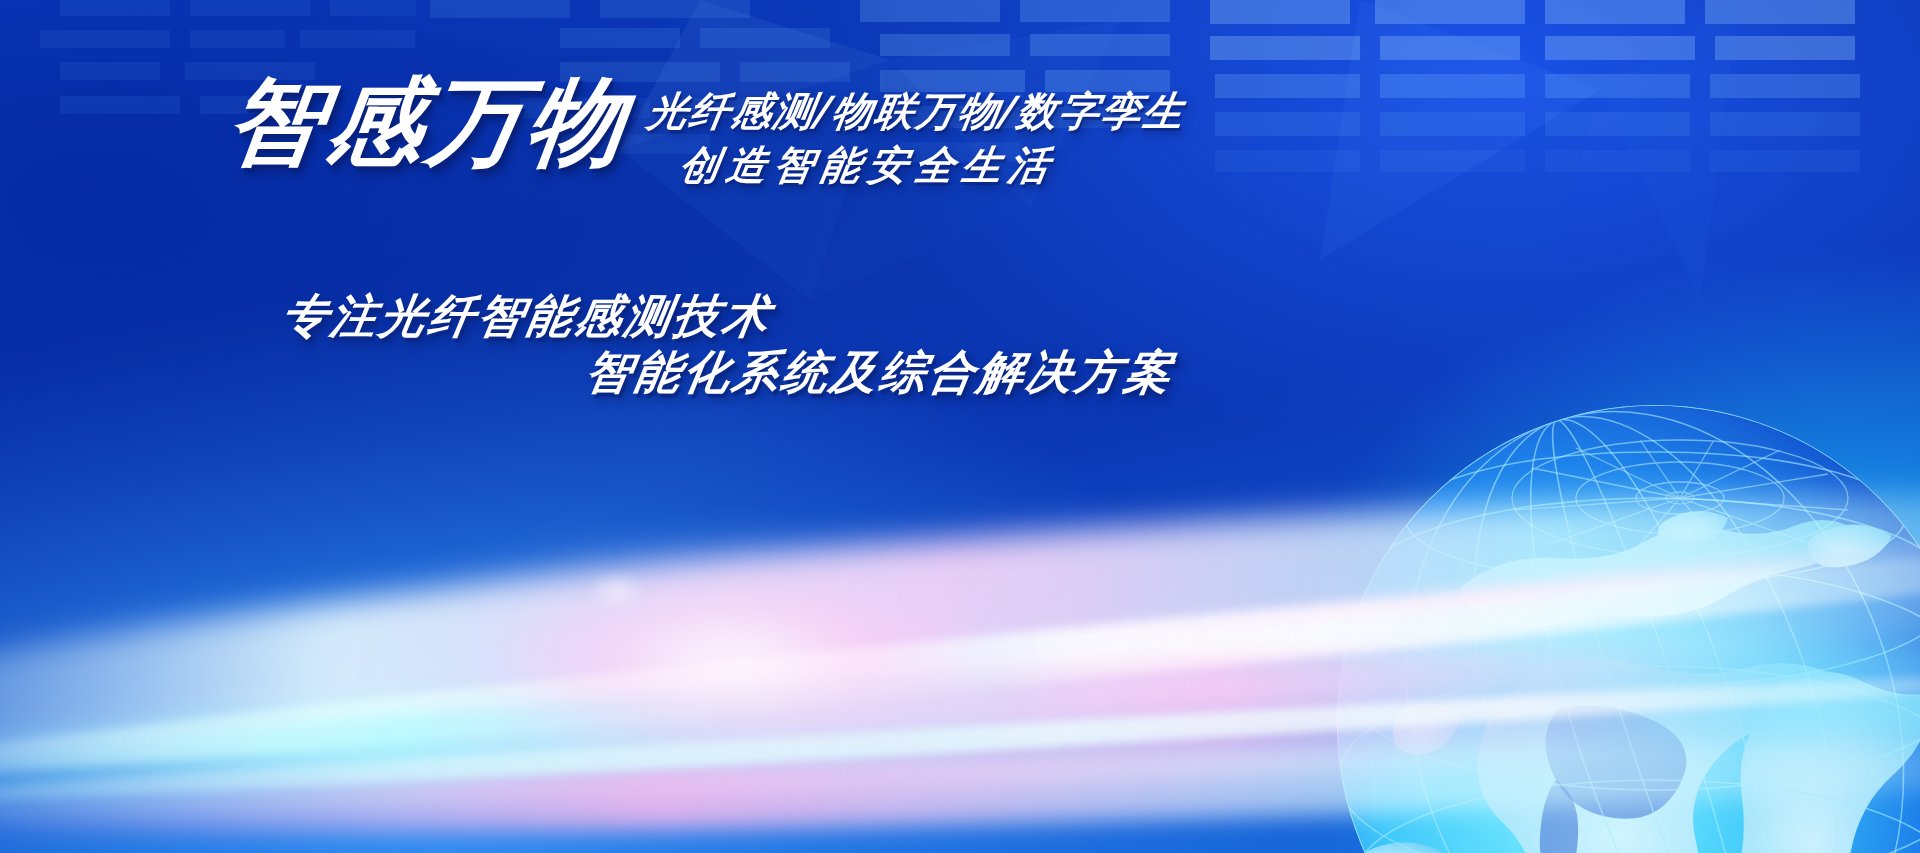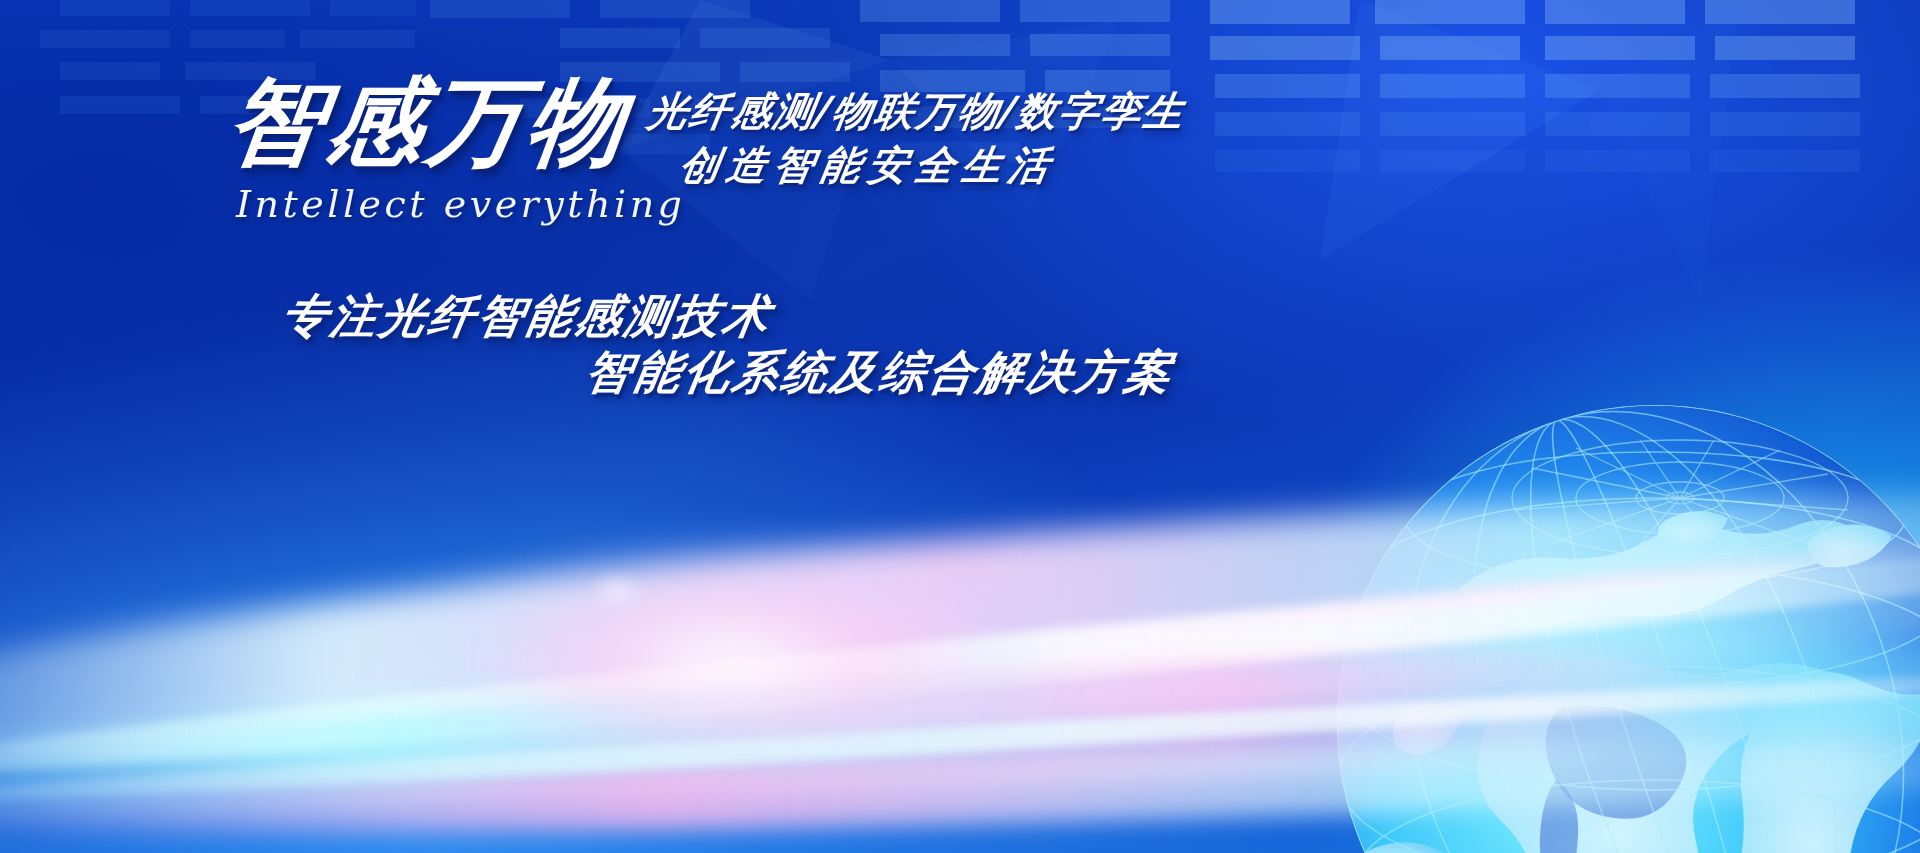--- a/index.html
+++ b/index.html
@@ -346,20 +346,19 @@
          transform:rotate(-3.2deg); filter:blur(4px);"></div>
     <div class="streak" style="left:-6%; bottom:198px; width:118%; height:22px;
          background:linear-gradient(94deg, rgba(255,255,255,0) 8%, rgba(240,250,255,.55) 42%, rgba(255,230,252,.5) 72%, rgba(255,255,255,0) 100%);
          transform:rotate(-6deg); filter:blur(6px);"></div>
     <div class="s-glow"></div>
     <div class="lens"></div>
   </div>
 
   <div class="txt-layer">
     <div class="headline">智感万物</div>
-    <div class="headline-en">Intellect everything</div>
     <div class="tag-line tag-1">光纤感测/物联万物/数字孪生</div>
     <div class="tag-line tag-2">创造智能安全生活</div>
     <div class="sub-line sub-1">专注光纤智能感测技术</div>
     <div class="sub-line sub-2">智能化系统及综合解决方案</div>
   </div>
 
 </div>
 
 </body></html>

